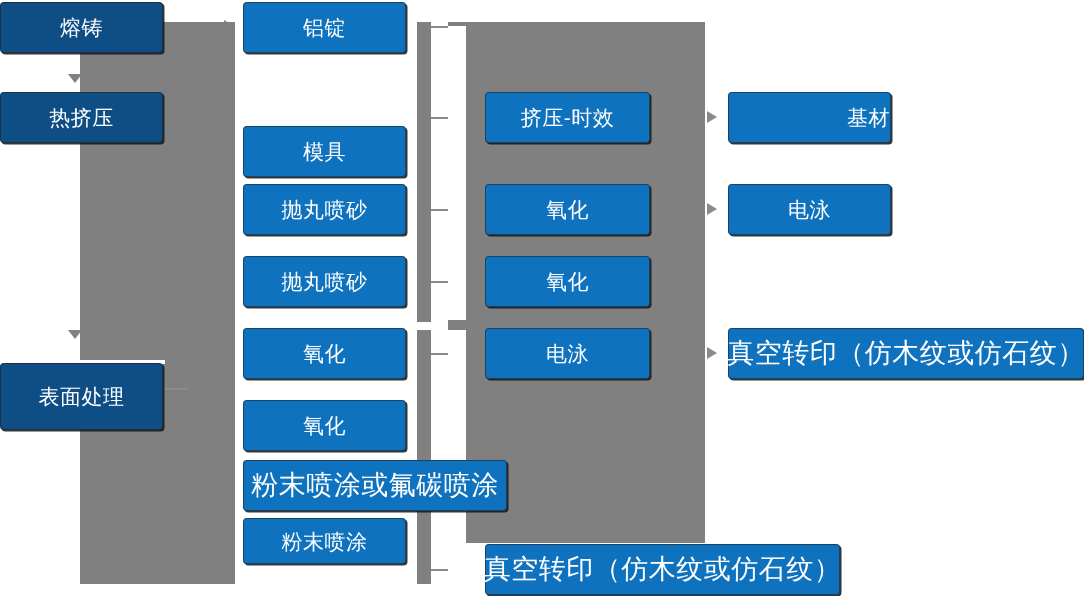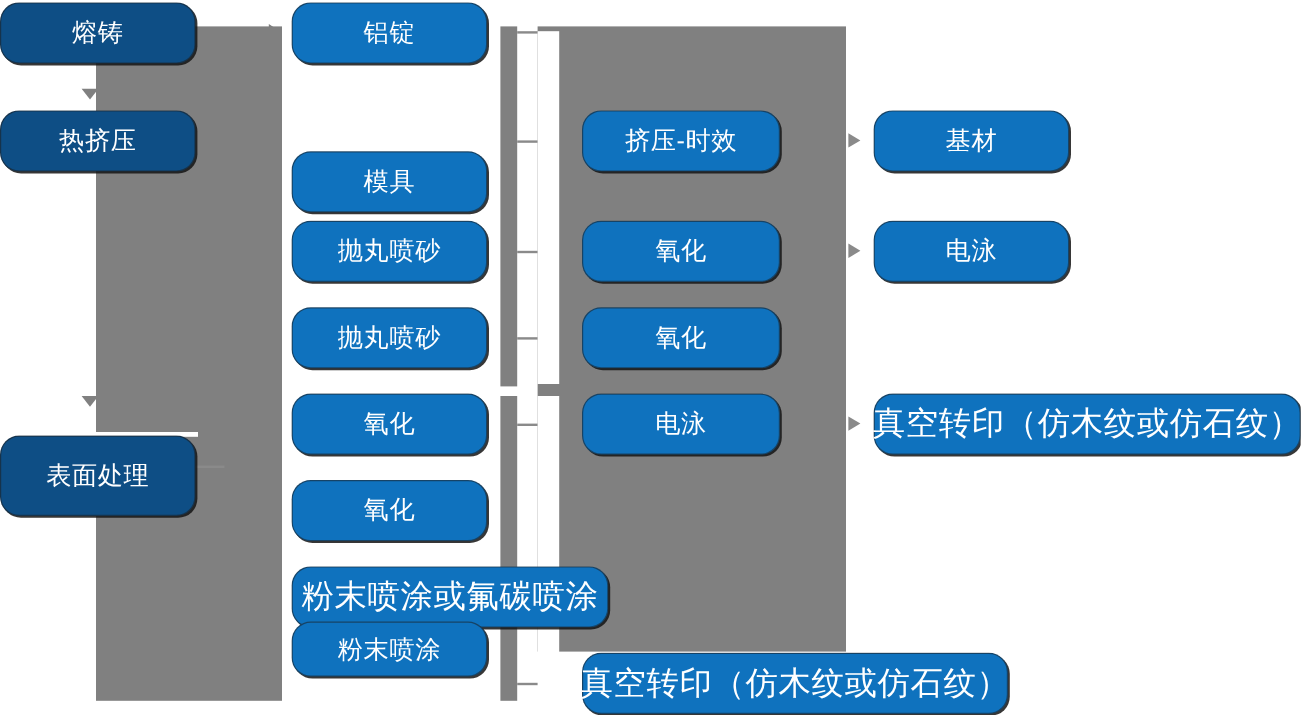--- a/index.html
+++ b/index.html
@@ -58,21 +58,21 @@
   
   .node {
     position: absolute;
     box-sizing: border-box;
     display: flex;
     align-items: center;
     justify-content: center;
     color: #ffffff;
     font-size: 21px;
     line-height: 1;
-    border-radius: 16px;
+    border-radius: 4px;
     letter-spacing: 0.5px;
     white-space: nowrap;
     box-shadow: 1.5px 1.5px 0 0 rgba(20,20,20,0.85);
     border: 1px solid rgba(30,30,30,0.55);
   }
   .node.dark {
     background: #0E4E85;
   }
   .node.bright {
     background: #0F72BE;
@@ -154,21 +154,21 @@
   </div>
 
   <div class="node bright" style="left:243px; top:328px; width:163px; height:51px;">
     <span>氧化</span>
   </div>
 
   <div class="node bright" style="left:243px; top:400px; width:163px; height:51px;">
     <span>氧化</span>
   </div>
 
-  <div class="node bright wide-label" style="left:243px; top:472px; width:264px; height:51px;">
+  <div class="node bright wide-label" style="left:243px; top:460px; width:264px; height:51px;">
     <span>粉末喷涂或氟碳喷涂</span>
   </div>
 
   <div class="node bright" style="left:243px; top:518px; width:163px; height:46px;">
     <span>粉末喷涂</span>
   </div>
 
 
   <div class="node bright" style="left:485px; top:92px; width:165px; height:51px;">
     <span>挤压-时效</span>
@@ -183,21 +183,21 @@
   </div>
 
   <div class="node bright" style="left:485px; top:328px; width:165px; height:51px;">
     <span>电泳</span>
   </div>
 
   <div class="node bright wide-label" style="left:485px; top:544px; width:355px; height:51px;">
     <span>真空转印（仿木纹或仿石纹）</span>
   </div>
 
-  <div class="node bright" style="left:728px; top:92px; width:163px; height:51px;">
+  <div class="node bright" style="left:728px; top:92px; width:163px; height:51px;justify-content:flex-end;">
     <span>基材</span>
   </div>
 
   <div class="node bright" style="left:728px; top:184px; width:163px; height:51px;">
     <span>电泳</span>
   </div>
 
   <div class="node bright wide-label" style="left:728px; top:328px; width:356px; height:51px;">
     <span>真空转印（仿木纹或仿石纹）</span>
   </div>

